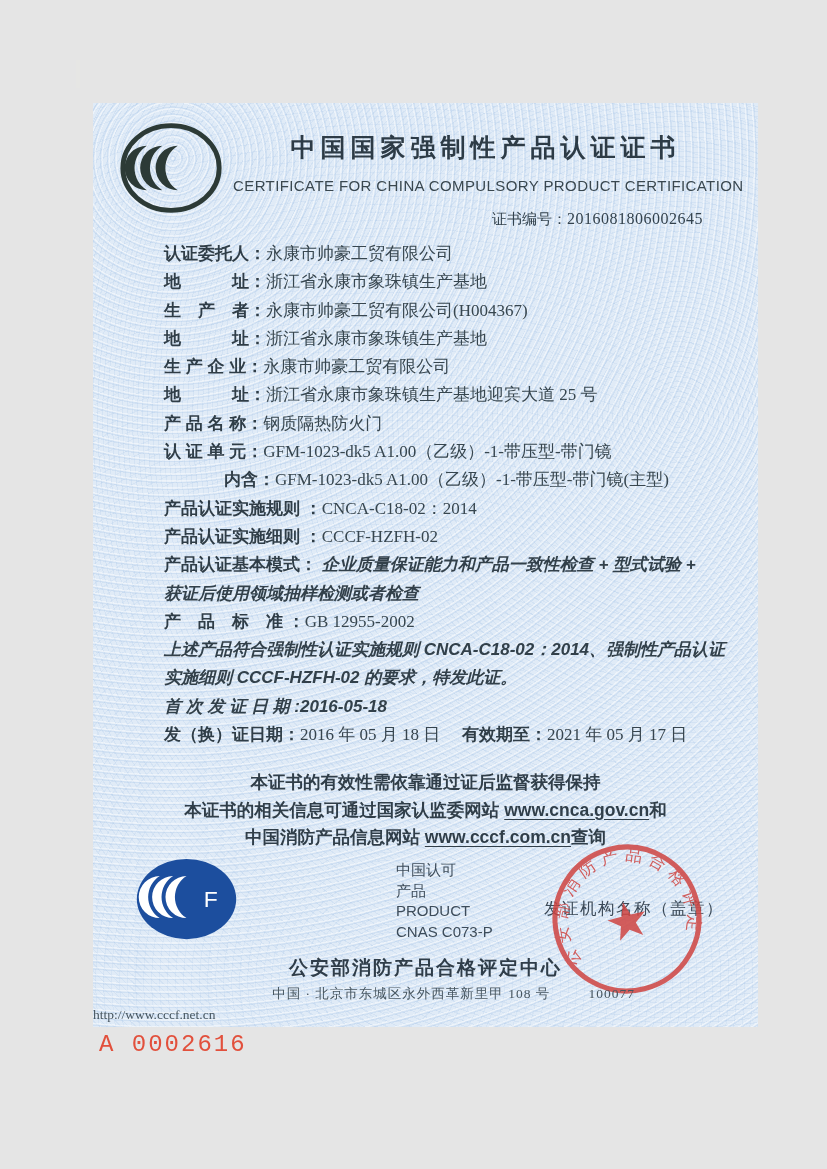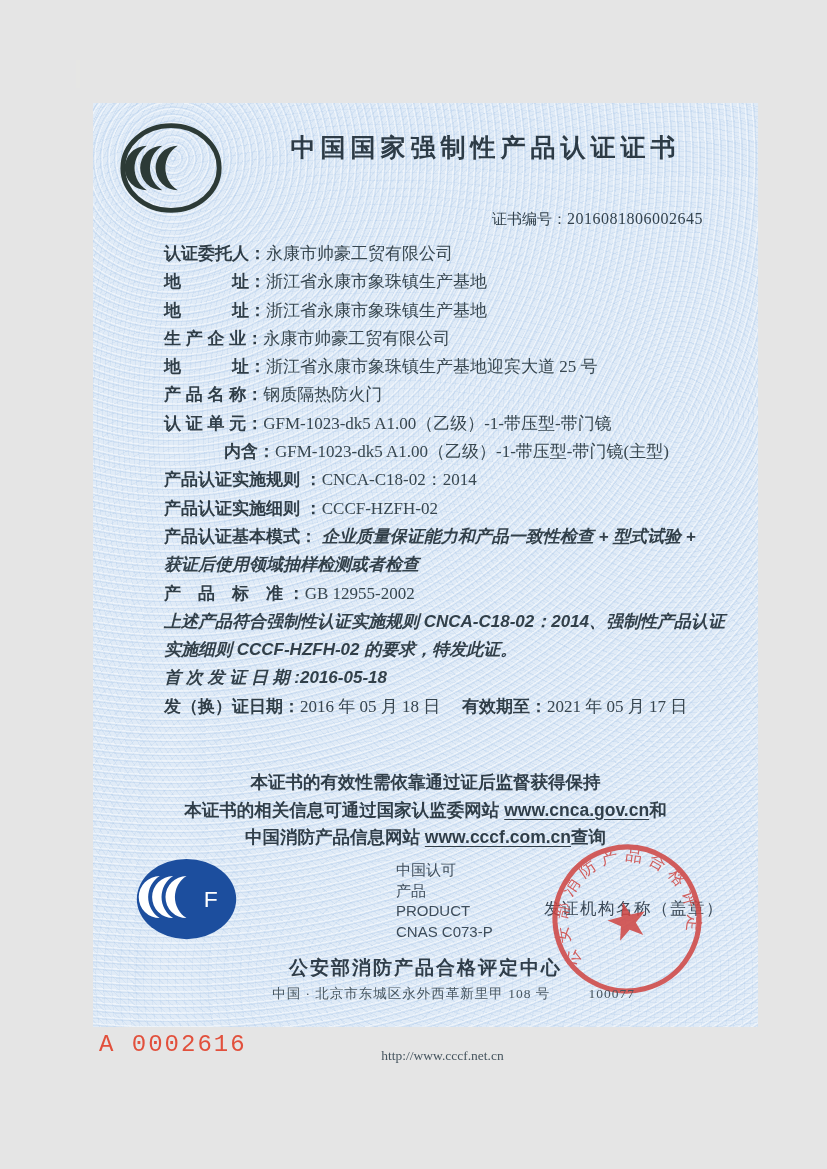--- a/index.html
+++ b/index.html
@@ -39,21 +39,21 @@
 
   .cccf-logo{position:absolute;left:40px;top:751px;width:107px;height:90px;}
   .cnas-logo{position:absolute;left:166px;top:750px;width:124px;height:96px;}
   .acc-text{position:absolute;left:303px;top:757px;font-size:15px;line-height:20.5px;color:#3d4c5a;}
   .issuer{position:absolute;left:451px;top:795px;font-size:16.5px;letter-spacing:1.5px;color:#3a4856;font-family:"Liberation Serif","DejaVu Serif",serif;white-space:nowrap;}
   .seal{position:absolute;left:458px;top:740px;width:152px;height:152px;opacity:.85;transform:rotate(-14deg);}
 
   .f-org{position:absolute;left:0;top:852px;width:100%;text-align:center;font-size:19px;font-weight:bold;letter-spacing:2px;color:#2f3d49;}
   .f-addr{position:absolute;left:0;top:882px;width:100%;text-align:center;font-size:13.5px;letter-spacing:1px;color:#46555f;font-family:"Liberation Serif","DejaVu Serif",serif;padding-left:28px;}
   .f-addr .postal{margin-left:38px;}
-  .f-url{position:absolute;left:0;top:945px;width:100%;text-align:center;font-size:13.5px;color:#46555f;font-family:"Liberation Serif","DejaVu Serif",serif;padding-left:17px;}
+  .f-url{position:absolute;left:0;top:904px;width:100%;font-size:13.5px;color:#46555f;font-family:"Liberation Serif","DejaVu Serif",serif;}
 
   .serial{position:absolute;left:99px;top:1031px;font-size:24px;letter-spacing:2px;color:#e2503c;font-family:"Liberation Mono","DejaVu Sans Mono",monospace;}
 </style>
 </head>
 <body>
 
 <div class="page">
   <div class="scan-artifact"></div>
 
   <div class="cert">
@@ -62,29 +62,31 @@
       <svg viewBox="0 0 110 97" width="106" height="97">
         <ellipse cx="55" cy="48" rx="50" ry="44" fill="none" stroke="#2c3a36" stroke-width="5"></ellipse>
         <path d="M 30 25 A 23 23 0 0 0 30 71 A 27 27 0 0 1 30 25 Z" fill="#2c3a36"></path>
         <path d="M 46 25 A 23 23 0 0 0 46 71 A 27 27 0 0 1 46 25 Z" fill="#2c3a36"></path>
         <path d="M 62 25 A 23 23 0 0 0 62 71 A 27 27 0 0 1 62 25 Z" fill="#2c3a36"></path>
       </svg>
     </div>
 
     <div class="titles">
       <div class="title">中国国家强制性产品认证证书</div>
+      <div class="subtitle">CERTIFICATE FOR CHINA COMPULSORY PRODUCT CERTIFICATION</div>
     </div>
 
     <div class="certno">
       <span>证书编号：</span><span class="num">2016081806002645</span>
     </div>
 
     <div class="fields">
         <div class="row"><span class="lab">认证委托人：</span><span class="val">永康市帅豪工贸有限公司</span></div>
         <div class="row"><span class="lab">地　　　址：</span><span class="val">浙江省永康市象珠镇生产基地</span></div>
+        <div class="row"><span class="lab">生　产　者：</span><span class="val">永康市帅豪工贸有限公司(H004367)</span></div>
         <div class="row"><span class="lab">地　　　址：</span><span class="val">浙江省永康市象珠镇生产基地</span></div>
         <div class="row"><span class="lab">生 产 企 业：</span><span class="val">永康市帅豪工贸有限公司</span></div>
         <div class="row"><span class="lab">地　　　址：</span><span class="val">浙江省永康市象珠镇生产基地迎宾大道 25 号</span></div>
         <div class="row"><span class="lab">产 品 名 称：</span><span class="val">钢质隔热防火门</span></div>
         <div class="row"><span class="lab">认 证 单 元：</span><span class="val">GFM-1023-dk5 A1.00（乙级）-1-带压型-带门镜</span></div>
         <div class="row indent"><span class="lab">内含：</span><span class="val">GFM-1023-dk5 A1.00（乙级）-1-带压型-带门镜(主型)</span></div>
         <div class="row"><span class="lab">产品认证实施规则 ：</span><span class="val">CNCA-C18-02：2014</span></div>
         <div class="row"><span class="lab">产品认证实施细则 ：</span><span class="val">CCCF-HZFH-02</span></div>
         <div class="row"><span class="lab">产品认证基本模式：</span><span class="val vb">  企业质量保证能力和产品一致性检查 + 型式试验 +</span></div>
         <div class="row"><span class="val vb">获证后使用领域抽样检测或者检查</span></div>

